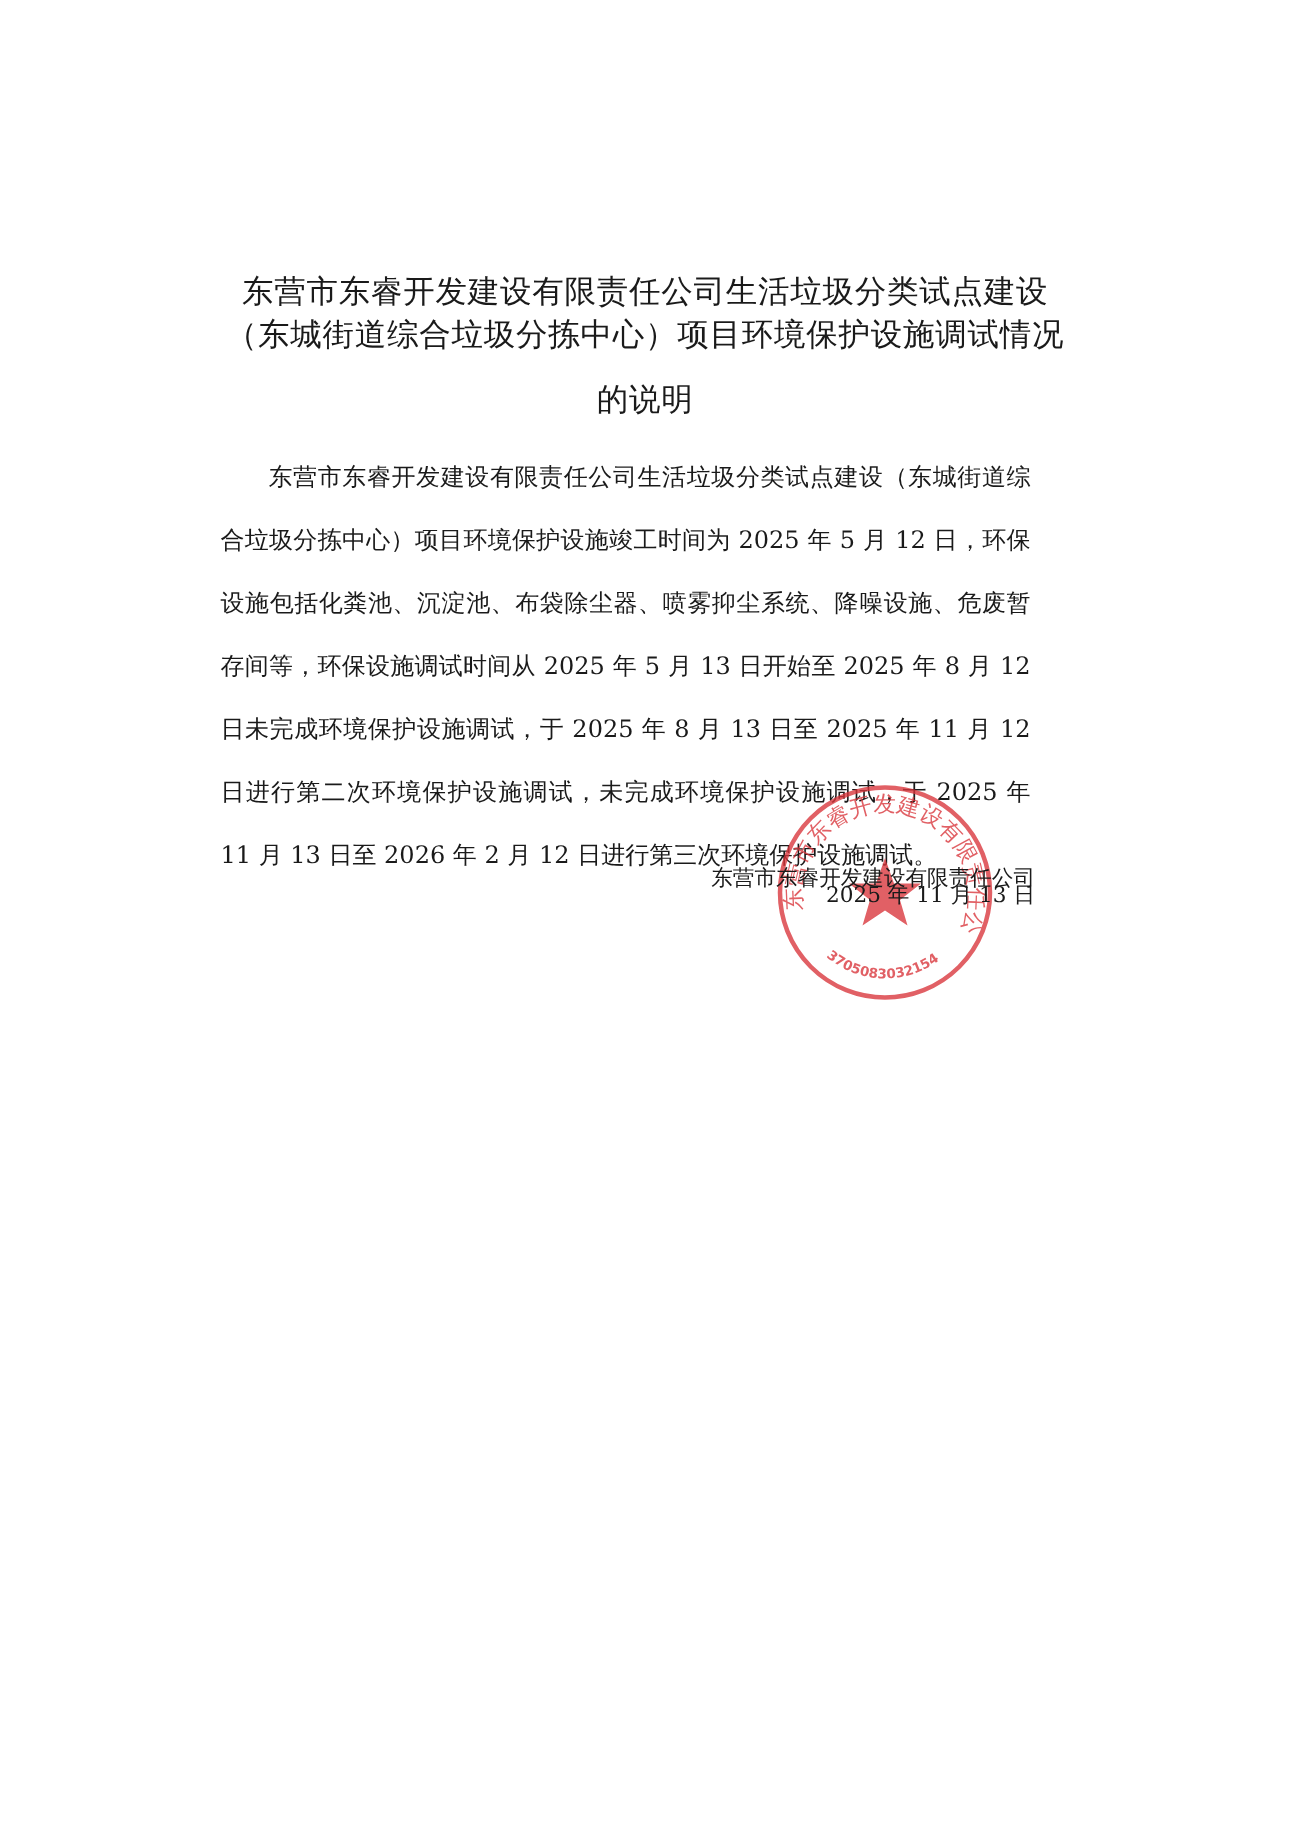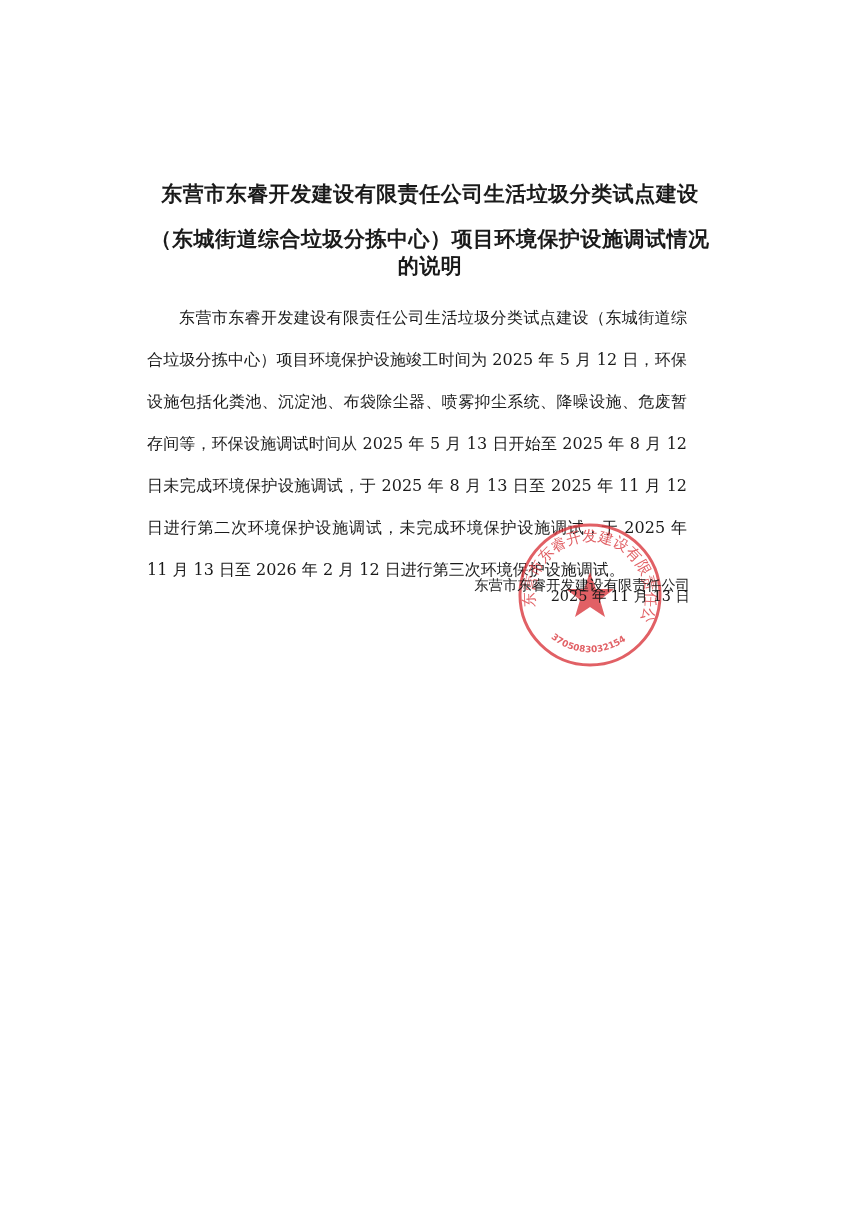--- a/index.html
+++ b/index.html
@@ -1,22 +1,22 @@
 <!DOCTYPE html>
 <html><head>
 <meta charset="utf-8">
 <style>
   html, body { margin:0; padding:0; background:#ffffff; }
   body { width:860px; height:1217px; position:relative; overflow:hidden;
          font-family:"DejaVu Serif","Liberation Serif",serif; color:#1a1a1a; }
   .title { position:absolute; left:0; width:860px; text-align:center;
-           font-family:"DejaVu Sans","Liberation Sans",sans-serif; font-weight:bold;
+           font-family:"DejaVu Sans","Liberation Sans",sans-serif; font-weight:normal;
            font-size:21px; letter-spacing:0.5px; }
   .t1 { top:180px; }
-  .t2 { top:225px; }
+  .t2 { top:209px; }
   .t3 { top:252px; }
   .para { position:absolute; left:147px; width:540px; top:297px;
           font-size:16px; line-height:42px; text-align:justify; text-indent:2em; }
   .sig { position:absolute; right:170px; font-size:14.4px; text-align:right; }
   .sig1 { top:576px; }
   .sig2 { top:587px; right:170px; }
   .stamp { position:absolute; left:515px; top:520px; width:150px; height:150px; opacity:0.78; }
 </style>
 </head>
 <body>

